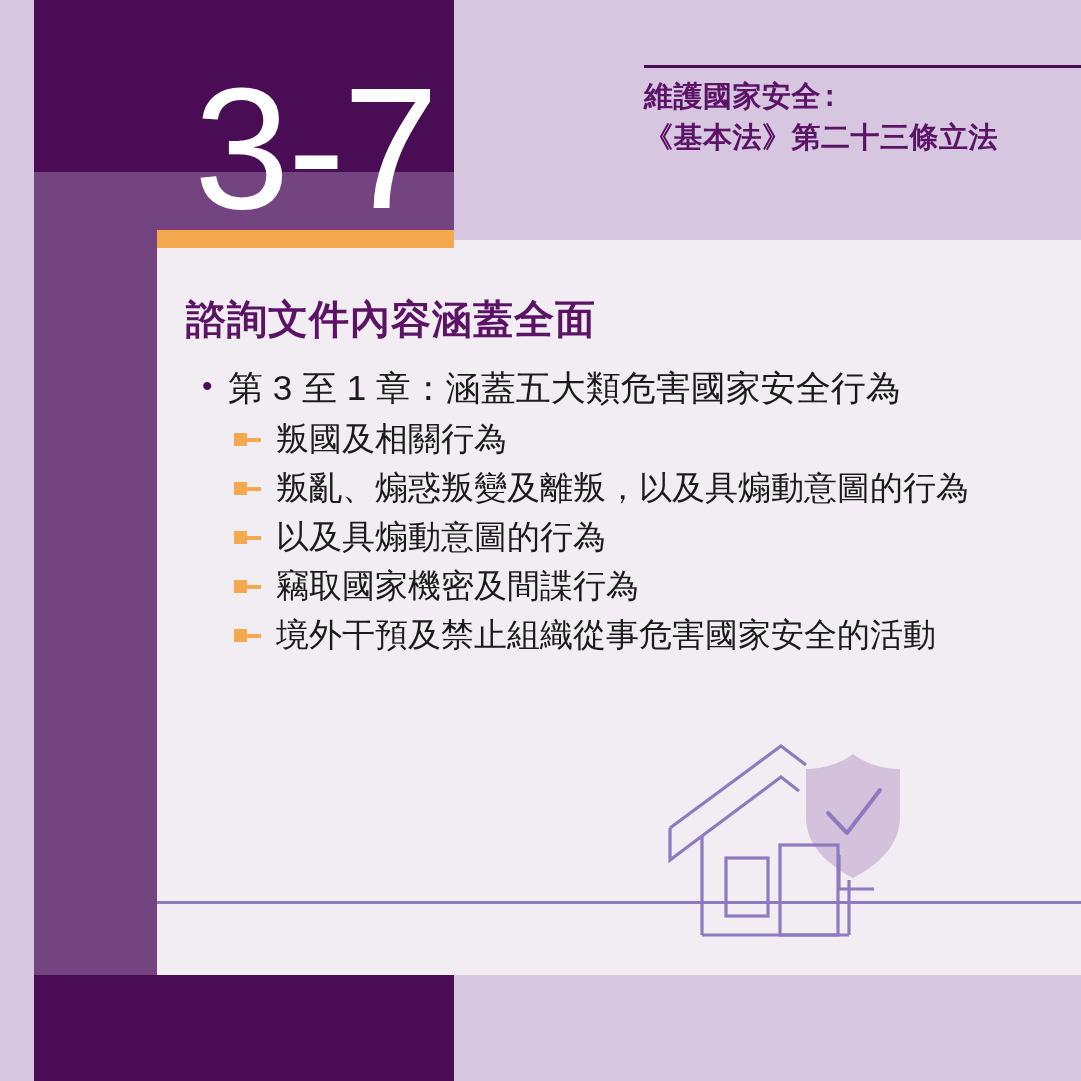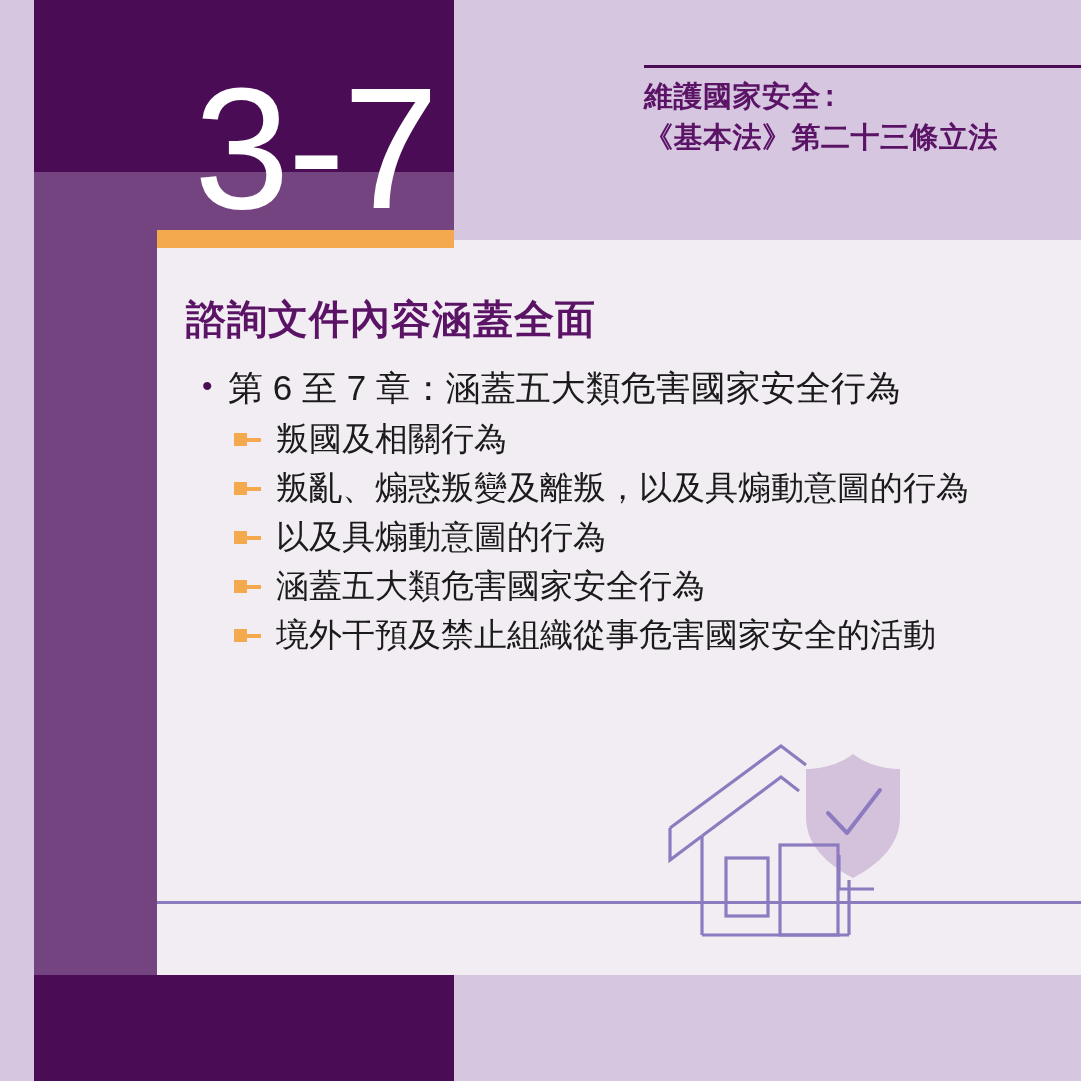--- a/index.html
+++ b/index.html
@@ -199,21 +199,21 @@
     <div>維護國家安全:</div>
     <div>《基本法》第二十三條立法</div>
   </div>
 
   <div class="section-title">諮詢文件內容涵蓋全面</div>
 
   <div class="bullet-list">
 
     <div class="bullet-main">
       <span class="bullet-dot">•</span>
-      <span class="bullet-main-text">第 6 至 7 章：涵蓋五大類危害國家安全行為</span>
+      <span class="bullet-main-text">第 3 至 1 章：涵蓋五大類危害國家安全行為</span>
     </div>
 
     <div class="sub-list">
 
       <div class="sub-item">
         <span class="sub-marker">
           <span class="sq"></span>
             <span class="ln"></span>
         </span>
         <span class="sub-text">叛國及相關行為</span>
@@ -233,21 +233,21 @@
             <span class="ln"></span>
         </span>
         <span class="sub-text">以及具煽動意圖的行為</span>
       </div>
 
       <div class="sub-item">
         <span class="sub-marker">
           <span class="sq"></span>
             <span class="ln"></span>
         </span>
-        <span class="sub-text">涵蓋五大類危害國家安全行為</span>
+        <span class="sub-text">竊取國家機密及間諜行為</span>
       </div>
 
       <div class="sub-item">
         <span class="sub-marker">
           <span class="sq"></span>
             <span class="ln"></span>
         </span>
         <span class="sub-text">境外干預及禁止組織從事危害國家安全的活動</span>
       </div>
 

